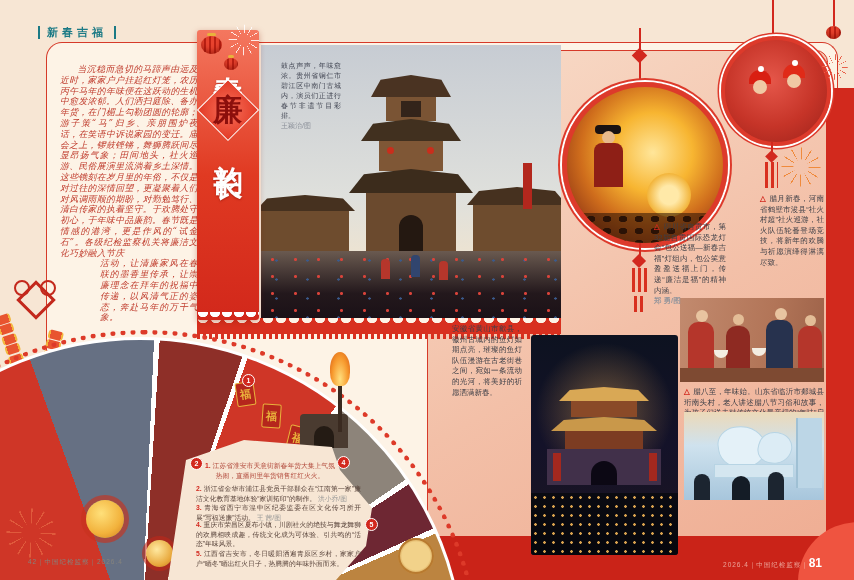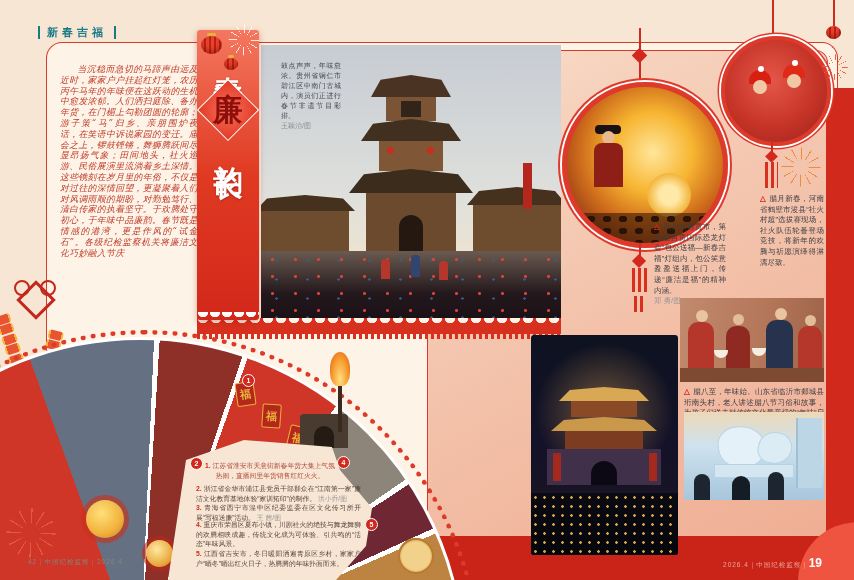--- a/index.html
+++ b/index.html
@@ -30,21 +30,21 @@
              font-size:30px;color:#8c0f0c;}
   
   .scallop-cream{background:radial-gradient(circle at 6px 0,#fdf3e6 5px,rgba(0,0,0,0) 5.5px);
                  background-size:13px 9px;background-repeat:repeat-x;}
   .scallop-white{background:radial-gradient(circle at 6px 0,#fff 5px,rgba(0,0,0,0) 5.5px);
                  background-size:12px 8px;background-repeat:repeat-x;}
   .vfringe{background:repeating-linear-gradient(90deg,#d8301f 0 3px,rgba(0,0,0,0) 3px 6px);}
   
   .cap{font-size:7.5px;line-height:10.6px;color:#3d3f47;text-align:justify;}
   .cap .marker{color:#d2281e;font-weight:bold;margin-right:1px;}
-  .cap .credit{color:#96969c;}
+  .cap .credit{color:#96969c;font-weight:bold;}
   .capline{font-size:7px;line-height:10px;color:#434754;text-align:justify;}
   
   .ncap{font-size:6.8px;line-height:9.6px;color:#5a453c;text-align:justify;}
   .ncap .num{color:#d2281e;font-weight:bold;}
   .ncap .credit{color:#9a9a98;}
   .ncap1{color:#b24a3c;text-align:center;}
   
   .badge{width:11px;height:11px;border-radius:50%;background:#d2281e;border:1px solid #fff;
          color:#fff;font-size:7px;font-weight:bold;display:flex;align-items:center;justify-content:center;}
   
@@ -75,20 +75,21 @@
 
   <div class="abs" style="left:826px;top:88px;width:28px;height:492px;background:#d2291d;border-radius:5px 0 0 0;"></div>
 
   <div class="abs" style="left:427px;top:536px;width:427px;height:44px;background:#ca2318;"></div>
   <div class="abs" style="left:798px;top:522px;width:120px;height:120px;border-radius:50%;background:#ef5440;"></div>
 
   <div class="abs hdr" style="left:38px;top:26px;">新春吉福</div>
 
   <div class="abs intro" style="left:60px;top:64px;width:138px;">
     <p>当沉稳而急切的马蹄声由远及近时，家家户户挂起红灯笼，农历丙午马年的年味便在这跃动的生机中愈发浓郁。人们洒扫庭除、备办年货，在门楣上勾勒团圆的轮廓；游子策“马”归乡、亲朋围炉夜话，在笑语中诉说家园的变迁。庙会之上，锣鼓铿锵，舞狮腾跃间尽显昂扬气象；田间地头，社火巡游、民俗展演里流淌着乡土深情。这些镌刻在岁月里的年俗，不仅是对过往的深情回望，更凝聚着人们对风调雨顺的期盼，对勤勉笃行、清白传家的执着坚守。于欢腾处守初心，于年味中品廉韵。春节既是情感的港湾，更是作风的“试金石”。各级纪检监察机关将廉洁文化巧妙融入节庆</p>
+    <p style="margin-left:40px;text-indent:0;">活动，让清廉家风在春联的墨香里传承，让崇廉理念在拜年的祝福中传递，以风清气正的姿态，奔赴马年的万千气象。</p>
   </div>
 
   <div class="abs" style="left:0;top:280px;width:100px;height:140px;">
     <div class="abs" style="left:22px;top:6px;width:22px;height:22px;transform:rotate(45deg);border:3px solid #c3281c;background:rgba(0,0,0,0);"></div>
     <div class="abs" style="left:14px;top:0;width:12px;height:12px;border:2px solid #c3281c;border-radius:50%;"></div>
     <div class="abs" style="left:40px;top:0;width:12px;height:12px;border:2px solid #c3281c;border-radius:50%;"></div>
     <div class="abs" style="left:2px;top:32px;transform:rotate(-18deg);">
       <div style="width:15px;height:9px;background:linear-gradient(90deg,#f3b63d 0 2px,#e8542f 2px 13px,#f3b63d 13px);border-radius:3px;margin:1.5px 0;"></div>
       <div style="width:15px;height:9px;background:linear-gradient(90deg,#f3b63d 0 2px,#e8542f 2px 13px,#f3b63d 13px);border-radius:3px;margin:1.5px 0;"></div>
       <div style="width:15px;height:9px;background:linear-gradient(90deg,#f3b63d 0 2px,#e8542f 2px 13px,#f3b63d 13px);border-radius:3px;margin:1.5px 0;"></div>
@@ -216,20 +217,23 @@
     <div class="vt">韵长</div>
   </div>
   <div class="abs scallop-white" style="left:197px;top:312px;width:62px;height:8px;"></div>
 
   <div class="abs lant" style="left:201px;top:36px;width:21px;height:18px;"></div>
   <div class="abs cap-gold" style="left:207px;top:33px;width:9px;height:3px;"></div>
   <div class="abs lant" style="left:224px;top:58px;width:14px;height:12px;"></div>
   <div class="abs cap-gold" style="left:228px;top:55px;width:6px;height:3px;"></div>
   <div class="abs burst" style="left:226px;top:22px;width:36px;height:36px;color:rgba(255,255,255,.85);"></div>
 
+  <div class="abs cap" style="left:452px;top:324px;width:70px;">
+    <span>安徽省黄山市歙县，徽州古城内的鱼灯如期点亮，璀璨的鱼灯队伍漫游在古老街巷之间，宛如一条流动的光河，将美好的祈愿洒满新春。</span>
+  </div>
 
   <div class="abs" style="left:531px;top:335px;width:147px;height:220px;overflow:hidden;border-radius:3px;
               background:linear-gradient(180deg,#0d1220 0%,#141229 50%,#1d1520 100%);">
     <div class="abs" style="left:0;top:0;width:147px;height:160px;
          background:radial-gradient(circle at 50% 48%,rgba(247,180,90,.42) 0%,rgba(0,0,0,0) 62%);"></div>
     <div class="abs roof" style="left:28px;top:52px;width:90px;height:14px;background:#d9a855;"></div>
     <div class="abs" style="left:40px;top:66px;width:66px;height:16px;background:#8a4a28;"></div>
     <div class="abs roof" style="left:20px;top:82px;width:106px;height:14px;background:#c9984a;"></div>
     <div class="abs" style="left:34px;top:96px;width:78px;height:18px;background:#7c3c22;"></div>
     <div class="abs" style="left:16px;top:114px;width:114px;height:36px;background:#41304a;"></div>
@@ -306,28 +310,28 @@
     <div class="abs" style="left:62px;top:34px;width:14px;height:14px;border-radius:50%;background:#f0c9a4;"></div>
     <div class="abs" style="left:33px;top:26px;width:6px;height:6px;border-radius:50%;background:#fff;"></div>
     <div class="abs" style="left:67px;top:20px;width:6px;height:6px;border-radius:50%;background:#fff;"></div>
   </div>
   <div class="abs string" style="left:771px;top:142px;height:12px;"></div>
   <div class="abs knotd" style="left:767px;top:152px;width:9px;height:9px;"></div>
   <div class="abs vfringe" style="left:765px;top:162px;width:13px;height:26px;"></div>
 
   <div class="abs cap" style="left:760px;top:194px;width:64px;">
     <span class="marker">△</span>
-    <span>腊月新春，河南省鹤壁市浚县“社火村超”选拔赛现场，社火队伍轮番登场竞技，将新年的欢腾与祈愿演绎得淋漓尽致。</span>
+    <span>腊月新春，河南省鹤壁市浚县“社火村超”社火巡游，社火队伍轮番登场竞技，将新年的欢腾与祈愿演绎得淋漓尽致。</span>
   </div>
 
   <div class="abs burst" style="left:778px;top:144px;width:46px;height:46px;color:#f08a3c;"></div>
   <div class="abs burst" style="left:2px;top:504px;width:58px;height:58px;color:#e05a3c;"></div>
   <div class="abs burst" style="left:820px;top:52px;width:30px;height:30px;color:#e8614a;"></div>
 
   <div class="abs string" style="left:833px;top:0;height:26px;"></div>
   <div class="abs lant" style="left:826px;top:26px;width:15px;height:13px;"></div>
 
   <div class="abs footL" style="left:28px;top:558px;">42｜中国纪检监察｜2026.4</div>
   <div class="abs footR" style="left:620px;top:556px;width:202px;">
-    <span>2026.4｜中国纪检监察｜</span><span class="pg">19</span>
+    <span>2026.4｜中国纪检监察｜</span><span class="pg">81</span>
   </div>
 
 </div>
 
 </body></html>

